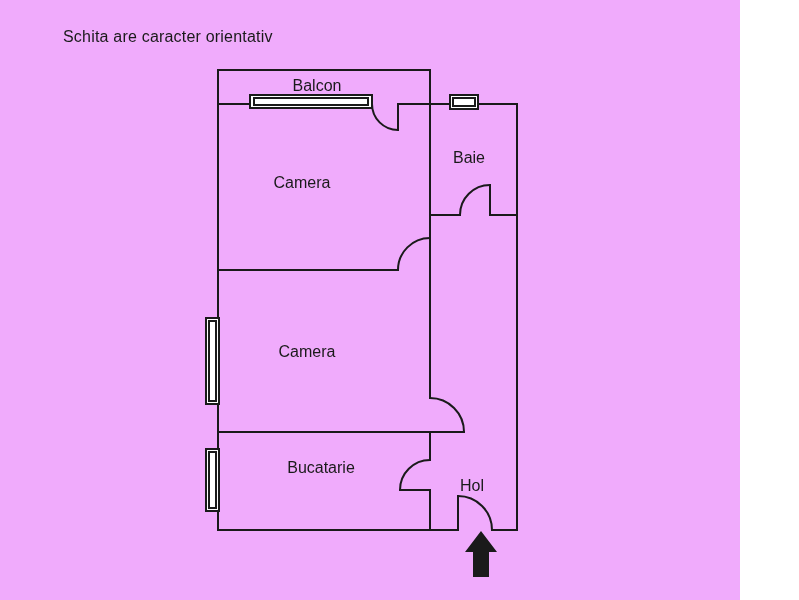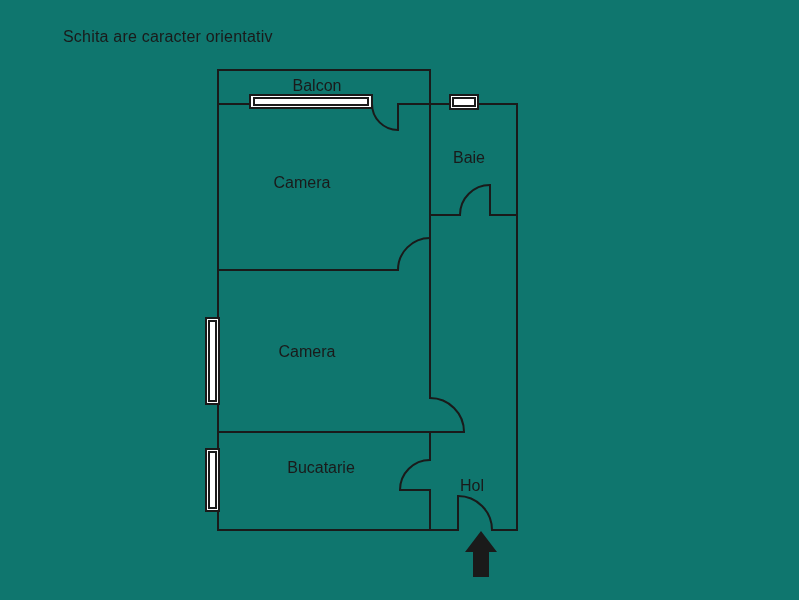--- a/index.html
+++ b/index.html
@@ -3,23 +3,23 @@
 <meta charset="utf-8">
 <style>
   html, body {
     margin: 0;
     padding: 0;
     background: #ffffff;
     font-family: "Liberation Sans", sans-serif;
   }
   .page {
     position: relative;
-    width: 799px;
+    width: 740px;
     height: 600px;
-    background: #0f766e;
+    background: #f0abfc;
     overflow: hidden;
   }
   .disclaimer {
     position: absolute;
     left: 63px;
     top: 28px;
     font-size: 16px;
     color: #1a1a1a;
     letter-spacing: 0.2px;
   }

